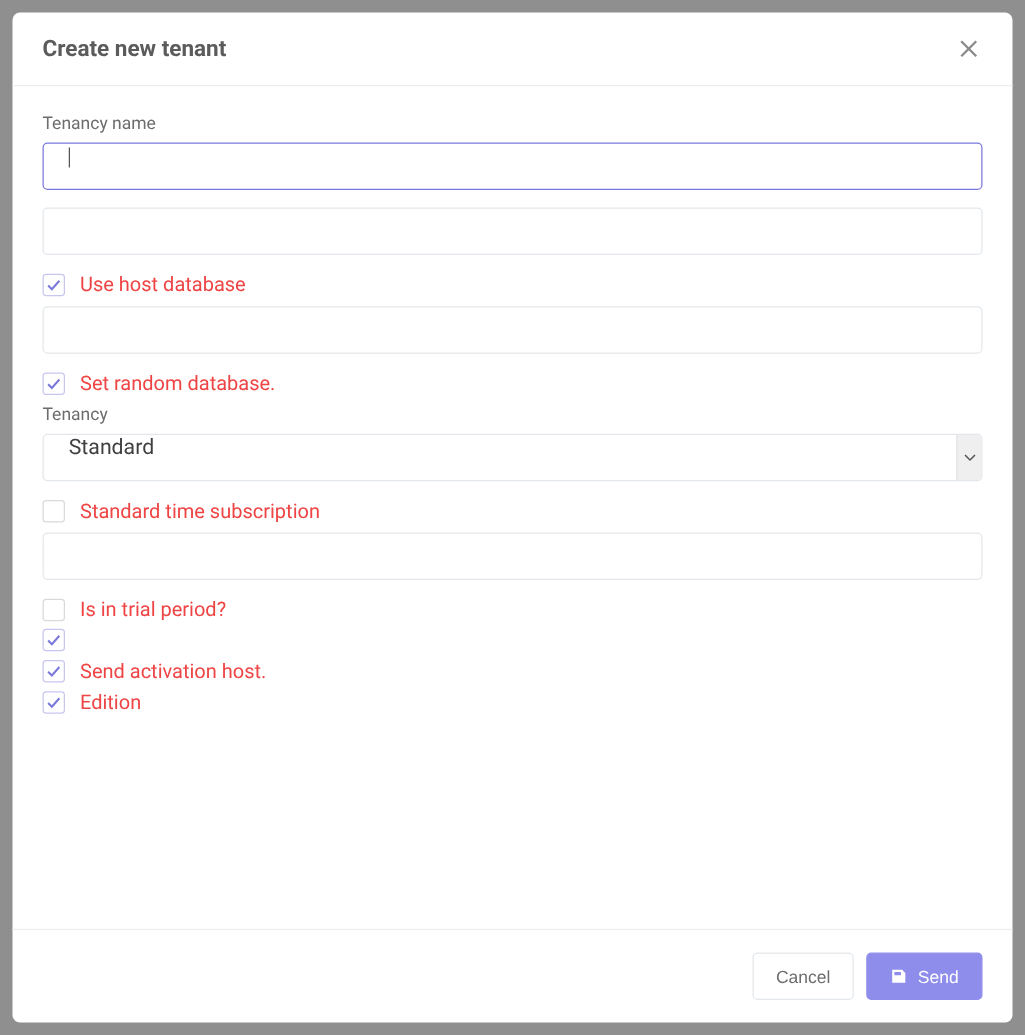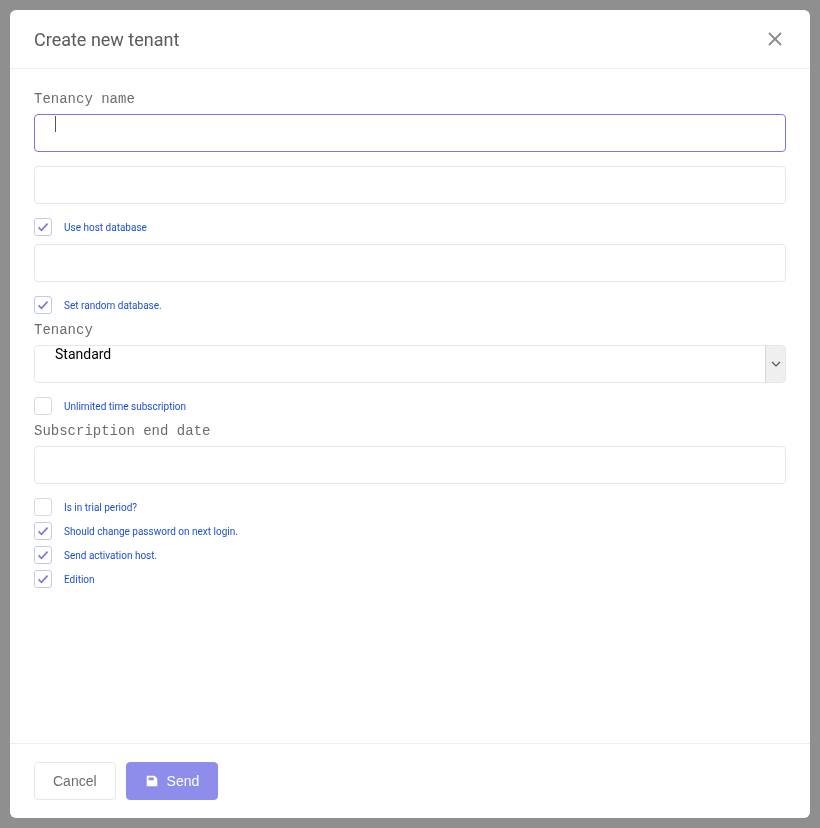--- a/index.html
+++ b/index.html
@@ -24,21 +24,21 @@
     }
     .modal-header {
       padding: 18px 24px;
       border-bottom: 1px solid #eceef2;
       display: flex;
       justify-content: space-between;
       align-items: center;
     }
     .modal-title {
       font-size: 18px;
-      font-weight: 400;
+      font-weight: 700;
       color: #5b5b5b;
     }
     .close-btn {
       background: none;
       border: none;
       cursor: pointer;
       color: #8a8a8a;
       padding: 3px;
       display: flex;
       align-items: center;
@@ -48,30 +48,29 @@
     .modal-body {
       padding: 22px 24px 14px 24px;
       flex: 1;
       overflow: auto;
     }
     .form-label {
       display: block;
       font-size: 14px;
       color: #6d6d6d;
       margin-bottom: 7px;
-      font-family: Liberation Mono, monospace;
     }
     .form-input, .form-select {
       width: 100%;
       height: 38px;
       border: 1px solid #e3e7eb;
       border-radius: 4px;
       padding: 0 12px;
-      font-size: 14px;
-      color: #000000;
+      font-size: 17px;
+      color: #404040;
       background: #fff;
       outline: none;
       margin-bottom: 14px;
     }
     .form-input.focused {
       border-color: #7a79db;
     }
     .form-select {
       appearance: none;
       padding: 0 20px;
@@ -112,35 +111,36 @@
       align-items: center;
       justify-content: center;
       cursor: pointer;
       flex-shrink: 0;
     }
     .checkbox svg { width: 12px; height: 12px; color: #7a79db; }
     .checkbox.unchecked {
       border-color: #d9d9d9;
     }
     .checkbox-label {
-      font-size: 10px;
-      color: #1d4ed8;
+      font-size: 16px;
+      color: #ef4444;
     }
     .caret {
       display: inline-block;
       width: 1px;
       height: 16px;
       background: #555;
       margin-left: 8px;
       vertical-align: middle;
     }
     .modal-footer {
       border-top: 1px solid #eceef2;
       padding: 18px 24px;
       display: flex;
+      justify-content: flex-end;
       gap: 10px;
     }
     .btn {
       height: 38px;
       border-radius: 4px;
       padding: 0 18px;
       font-size: 14px;
       cursor: pointer;
       display: inline-flex;
       align-items: center;
@@ -209,40 +209,38 @@
         <div class="select-chevron-box">
           <svg viewBox="0 0 10 10" fill="none" stroke="currentColor" stroke-width="1.2">
               <polyline points="1,3 5,7 9,3"></polyline>
             </svg>
         </div>
       </div>
     </div>
 
     <div class="checkbox-row mb-more">
       <div class="checkbox unchecked"></div>
-      <span class="checkbox-label">Unlimited time subscription</span>
+      <span class="checkbox-label">Standard time subscription</span>
     </div>
 
     <div class="group-after-checkbox">
-      <label class="form-label">Subscription end date</label>
       <input class="form-input" type="text" value="" style="">
     </div>
 
     <div class="checkbox-row">
       <div class="checkbox unchecked"></div>
       <span class="checkbox-label">Is in trial period?</span>
     </div>
 
     <div class="checkbox-row">
       <div class="checkbox">
         <svg viewBox="0 0 16 16" fill="none" stroke="currentColor" stroke-width="2.2">
             <polyline points="2,8.5 6,12.5 14,3.5"></polyline>
           </svg>
       </div>
-      <span class="checkbox-label">Should change password on next login.</span>
     </div>
 
     <div class="checkbox-row">
       <div class="checkbox">
         <svg viewBox="0 0 16 16" fill="none" stroke="currentColor" stroke-width="2.2">
             <polyline points="2,8.5 6,12.5 14,3.5"></polyline>
           </svg>
       </div>
       <span class="checkbox-label">Send activation host.</span>
     </div>

